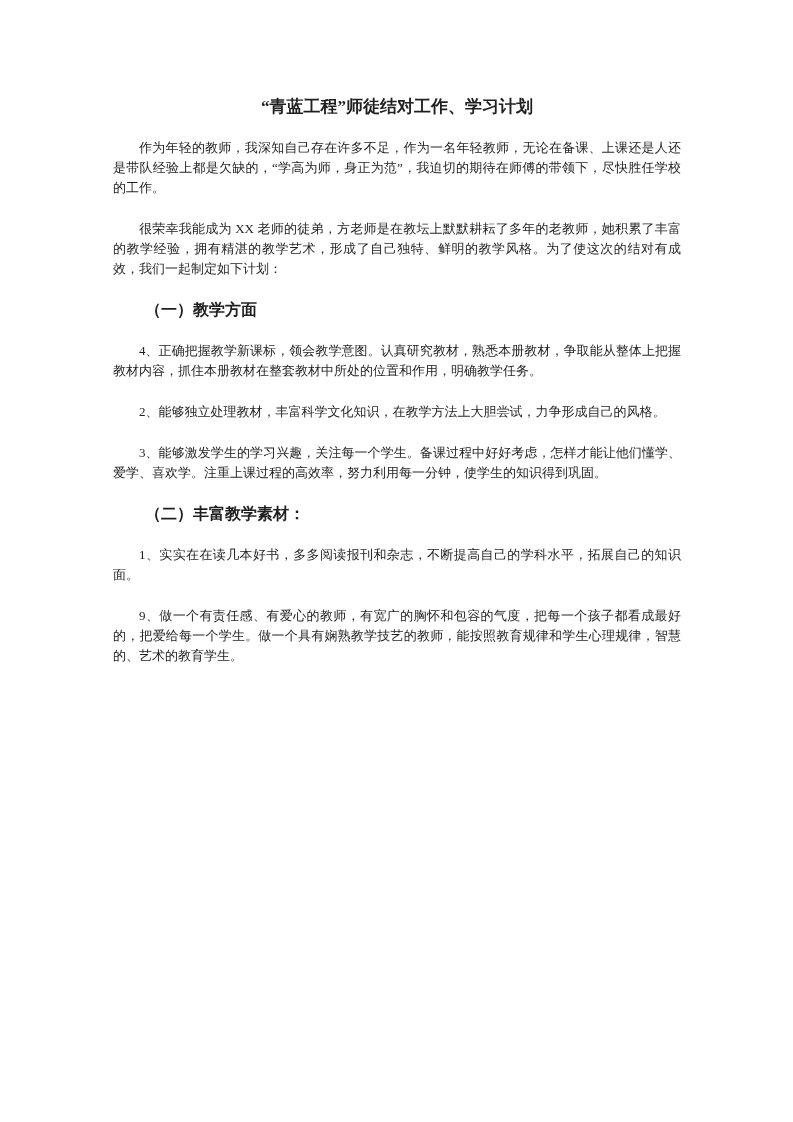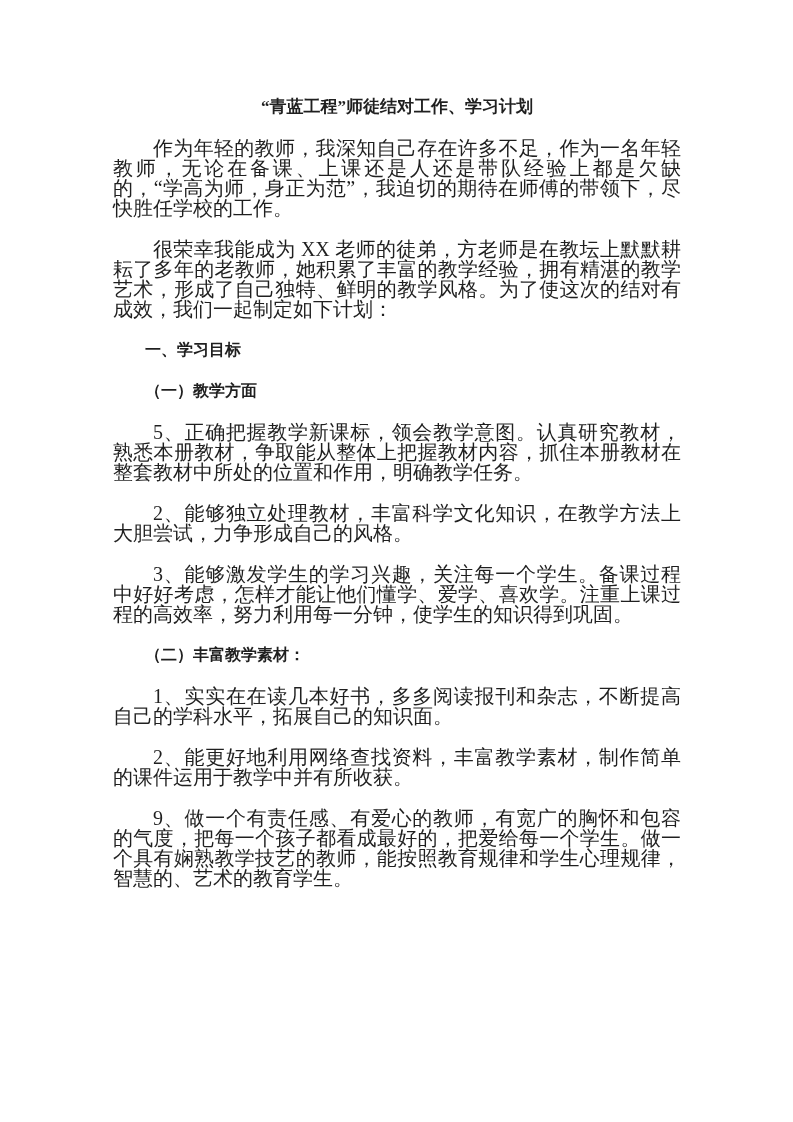--- a/index.html
+++ b/index.html
@@ -22,21 +22,21 @@
     padding: 96px 112px 0 113px;
   }
   .doc-title {
     font-size: 17px;
     font-weight: bold;
     text-align: center;
     line-height: 21px;
     margin: 0 0 21px 0;
   }
   .para {
-    font-size: 20px;
+    font-size: 13px;
     line-height: 20px;
     text-align: justify;
     text-indent: 2em;
     margin: 0 0 21px 0;
     word-break: break-all;
   }
   .heading {
     font-size: 16px;
     font-weight: bold;
     line-height: 20px;
@@ -46,27 +46,25 @@
 </style>
 </head>
 <body>
 
 <div class="page">
   <h1 class="doc-title">“青蓝工程”师徒结对工作、学习计划</h1>
 
   <p class="para">作为年轻的教师，我深知自己存在许多不足，作为一名年轻教师，无论在备课、上课还是人还是带队经验上都是欠缺的，“学高为师，身正为范”，我迫切的期待在师傅的带领下，尽快胜任学校的工作。</p>
   <p class="para">很荣幸我能成为 XX 老师的徒弟，方老师是在教坛上默默耕耘了多年的老教师，她积累了丰富的教学经验，拥有精湛的教学艺术，形成了自己独特、鲜明的教学风格。为了使这次的结对有成效，我们一起制定如下计划：</p>
 
-  <h2 class="heading">一、学习目标</h2>
   <h3 class="heading">（一）教学方面</h3>
 
-  <p class="para">5、正确把握教学新课标，领会教学意图。认真研究教材，熟悉本册教材，争取能从整体上把握教材内容，抓住本册教材在整套教材中所处的位置和作用，明确教学任务。</p>
+  <p class="para">4、正确把握教学新课标，领会教学意图。认真研究教材，熟悉本册教材，争取能从整体上把握教材内容，抓住本册教材在整套教材中所处的位置和作用，明确教学任务。</p>
   <p class="para">2、能够独立处理教材，丰富科学文化知识，在教学方法上大胆尝试，力争形成自己的风格。</p>
   <p class="para">3、能够激发学生的学习兴趣，关注每一个学生。备课过程中好好考虑，怎样才能让他们懂学、爱学、喜欢学。注重上课过程的高效率，努力利用每一分钟，使学生的知识得到巩固。</p>
 
   <h3 class="heading">（二）丰富教学素材：</h3>
 
   <p class="para">1、实实在在读几本好书，多多阅读报刊和杂志，不断提高自己的学科水平，拓展自己的知识面。</p>
-  <p class="para">2、能更好地利用网络查找资料，丰富教学素材，制作简单的课件运用于教学中并有所收获。</p>
   <p class="para">9、做一个有责任感、有爱心的教师，有宽广的胸怀和包容的气度，把每一个孩子都看成最好的，把爱给每一个学生。做一个具有娴熟教学技艺的教师，能按照教育规律和学生心理规律，智慧的、艺术的教育学生。</p>
 
 
 </div>
 
 </body></html>

